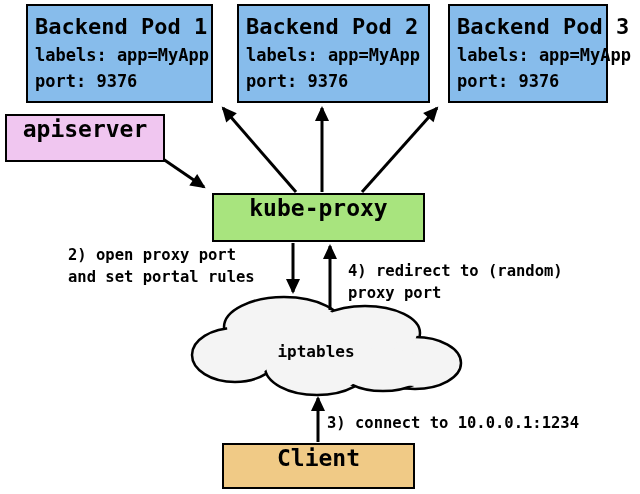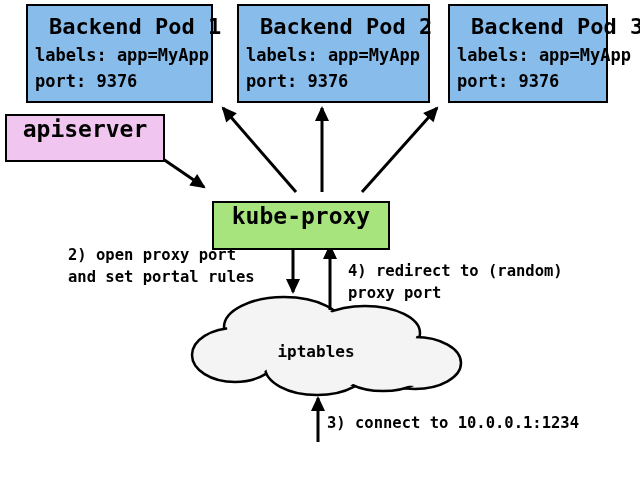--- a/index.html
+++ b/index.html
@@ -11,21 +11,21 @@
     overflow:hidden;
   }
   #arrow-layer{position:absolute;left:0;top:0;width:640px;height:494px;}
   .node{
     position:absolute;
     border:2px solid #000;
     box-sizing:border-box;
     color:#000;
   }
   .pod{width:187px;height:99px;top:4px;padding:6px 0 0 7px;}
-  .pod-title{font-size:22px;font-weight:bold;line-height:30px;white-space:nowrap;margin-left:14px;}
+  .pod-title{font-size:22px;font-weight:bold;line-height:30px;white-space:nowrap;}
   .pod-line{font-size:17px;font-weight:bold;line-height:26px;white-space:nowrap;}
   .big-label{
     display:flex;justify-content:center;
     font-size:23px;font-weight:bold;white-space:nowrap;
   }
   .annot{
     position:absolute;color:#000;
     font-size:15.5px;font-weight:bold;line-height:21.5px;white-space:nowrap;
   }
   #iptables-label{
@@ -89,24 +89,27 @@
   <div class="node pod" style="left: 448px; width: 160px; background: rgb(135, 188, 235);">
     <div class="pod-title">Backend Pod 3</div>
     <div class="pod-line">labels: app=MyApp</div>
     <div class="pod-line">port: 9376</div>
   </div>
 
   <div class="node big-label" style="left: 5px; top: 114px; width: 160px; height: 48px; background: rgb(240, 198, 240);">
     <span>apiserver</span>
   </div>
 
-  <div class="node big-label" style="left: 212px; top: 193px; width: 178px; height: 49px; background: rgb(168, 228, 126); margin-top: 8px;">
+  <div class="node big-label" style="left: 212px; top: 193px; width: 213px; height: 49px; background: rgb(168, 228, 126);">
     <span>kube-proxy</span>
   </div>
 
+  <div class="node big-label" style="left: 222px; top: 443px; width: 193px; height: 46px; background: rgb(240, 202, 134);">
+    <span>Client</span>
+  </div>
 
   <div id="iptables-label">iptables</div>
 
 
   <div class="annot" style="left:68px;top:245px;">
     <div>2) open proxy port</div>
     <div>and set portal rules</div>
   </div>
 
   <div class="annot" style="left:327px;top:413px;">3) connect to 10.0.0.1:1234</div>

